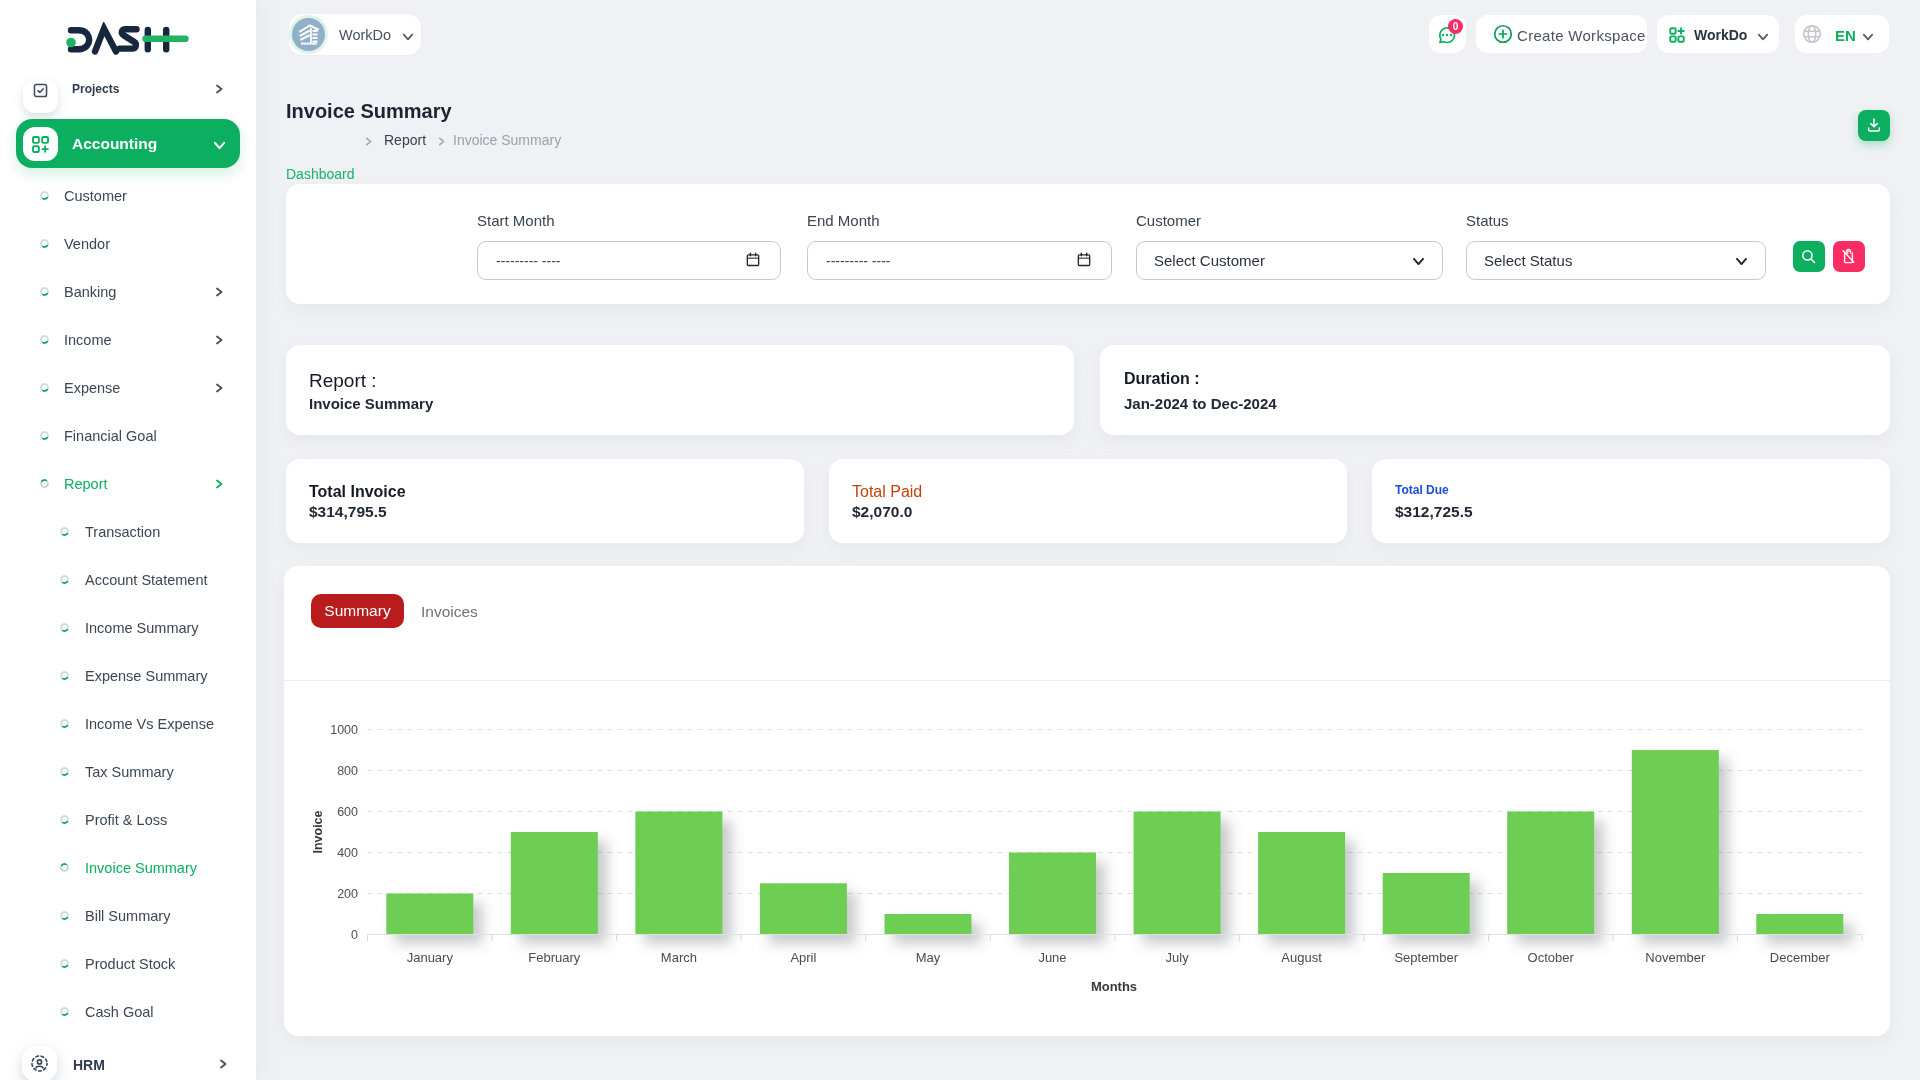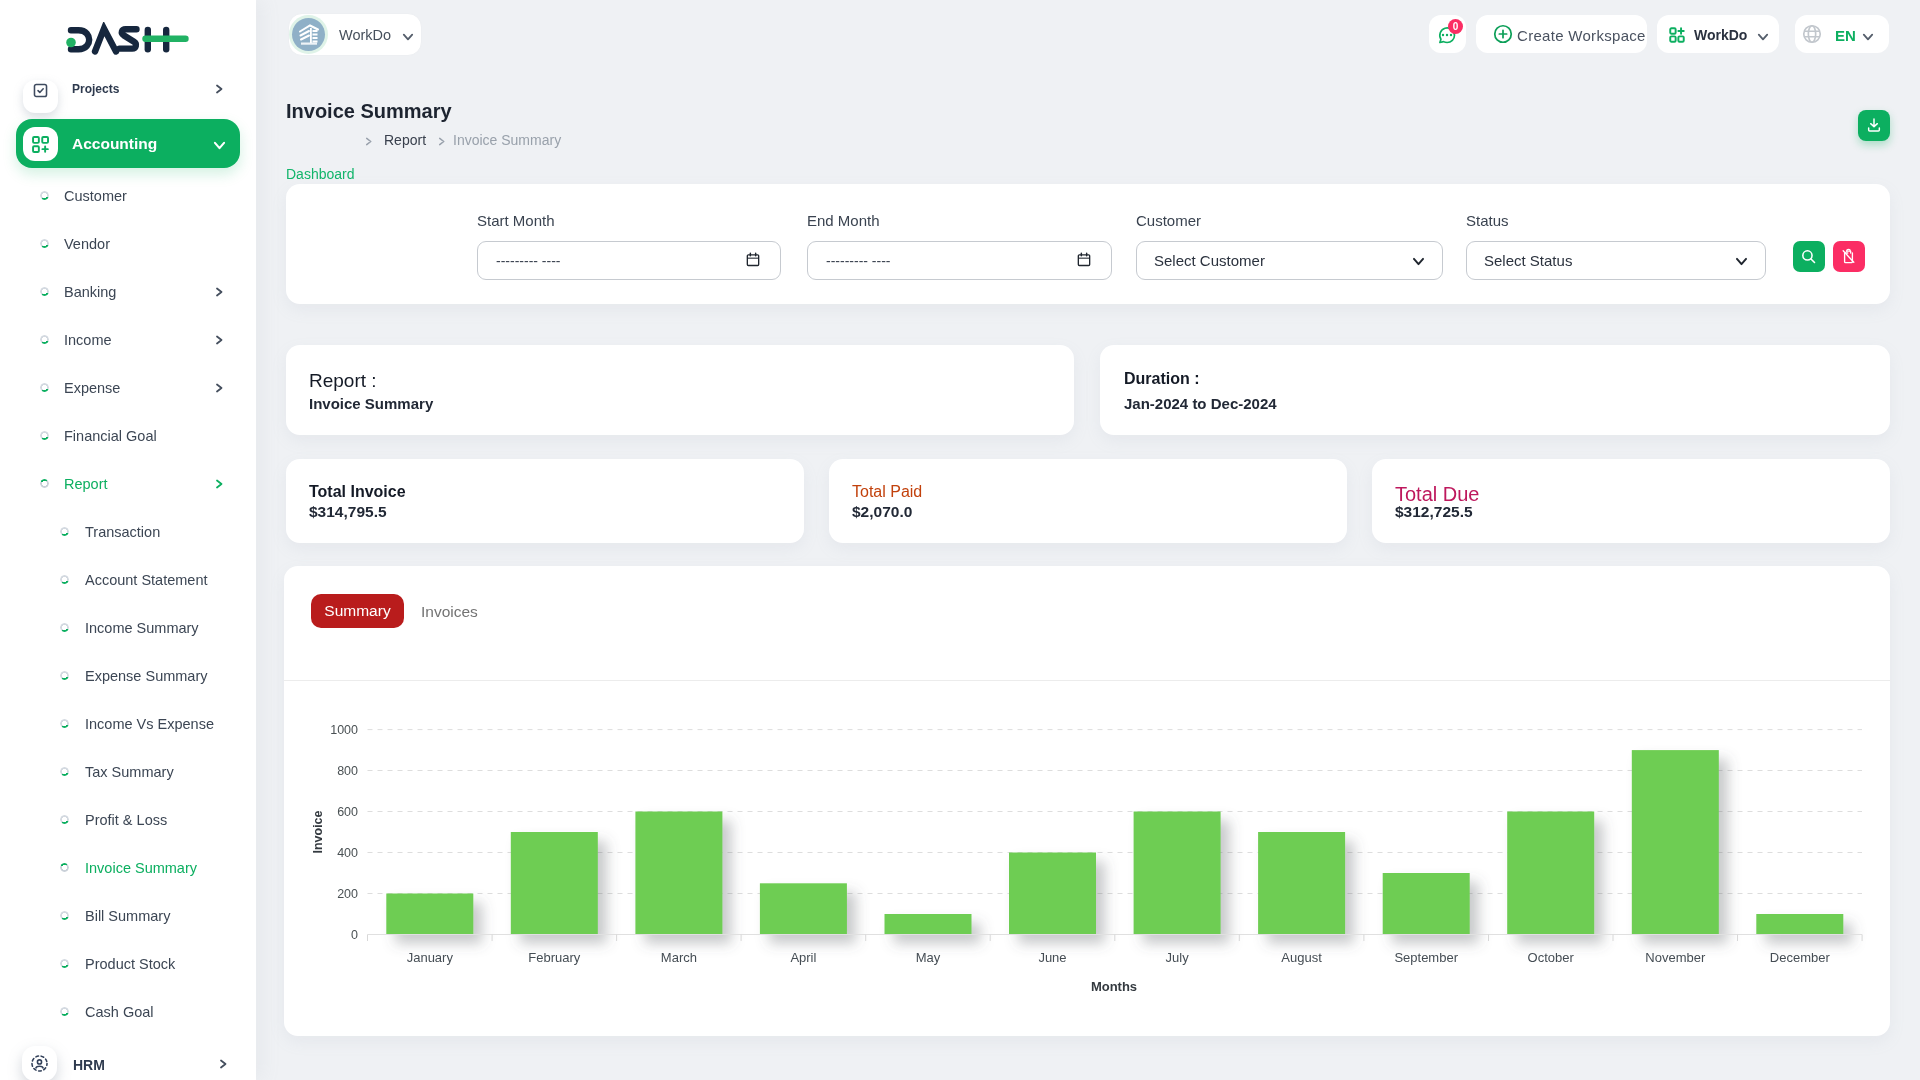--- a/index.html
+++ b/index.html
@@ -272,21 +272,21 @@
 
 <div class="card" style="left:286px; top:459px; width:518px; height:84px;"></div>
 <div class="abs" style="left:309px; top:483px; font-size:16px; font-weight:700; color:#141a26;">Total Invoice</div>
 <div class="abs" style="left:309px; top:503px; font-size:15.5px; font-weight:700; color:#222936;">$314,795.5</div>
 
 <div class="card" style="left:829px; top:459px; width:518px; height:84px;"></div>
 <div class="abs" style="left:852px; top:483px; font-size:16px; font-weight:400; color:#c2410c;">Total Paid</div>
 <div class="abs" style="left:852px; top:503px; font-size:15.5px; font-weight:700; color:#222936;">$2,070.0</div>
 
 <div class="card" style="left:1372px; top:459px; width:518px; height:84px;"></div>
-<div class="abs" style="left:1395px; top:483px; font-size:20px; font-weight:400; color:#be185d;">Total Due</div>
+<div class="abs" style="left:1395px; top:483px; font-size:12px; font-weight:700; color:#1d4ed8;">Total Due</div>
 <div class="abs" style="left:1395px; top:503px; font-size:15.5px; font-weight:700; color:#222936;">$312,725.5</div>
 
 
 <div class="card" style="left:284px; top:566px; width:1606px; height:470px;"></div>
 <div class="abs" style="left:311px; top:594px; width:93px; height:34px; background:#b91c1c; border-radius:10px; color:#fff; font-size:15.5px; text-align:center; line-height:34px;">Summary</div>
 <div class="abs" style="left:421px; top:603px; font-size:15.5px; color:#737373;">Invoices</div>
 <div class="abs" style="left:284px; top:680px; width:1606px; height:1px; background:#ececec;"></div>
 
 <svg class="abs" style="left:284px; top:690px;" width="1606" height="330" viewBox="284 690 1606 330">
   <defs>

